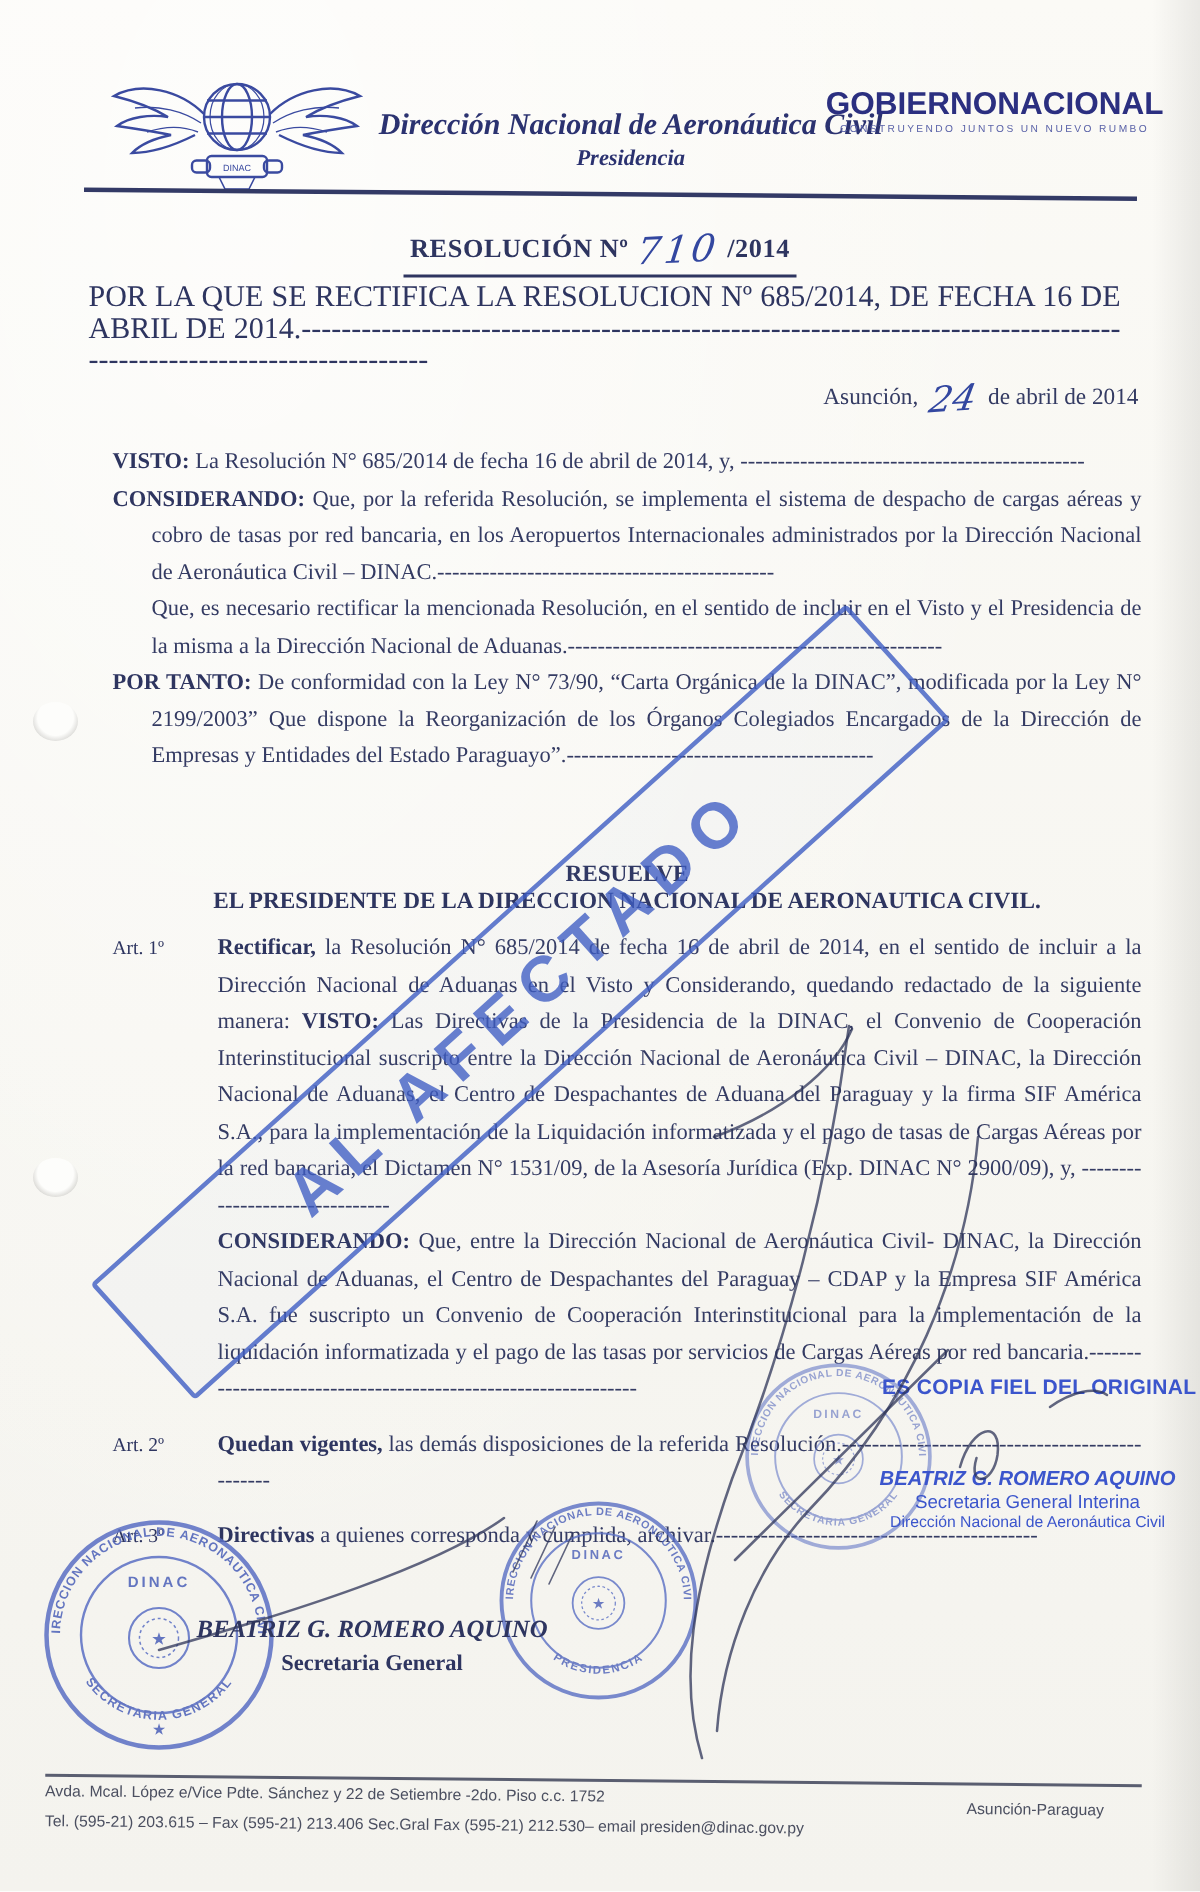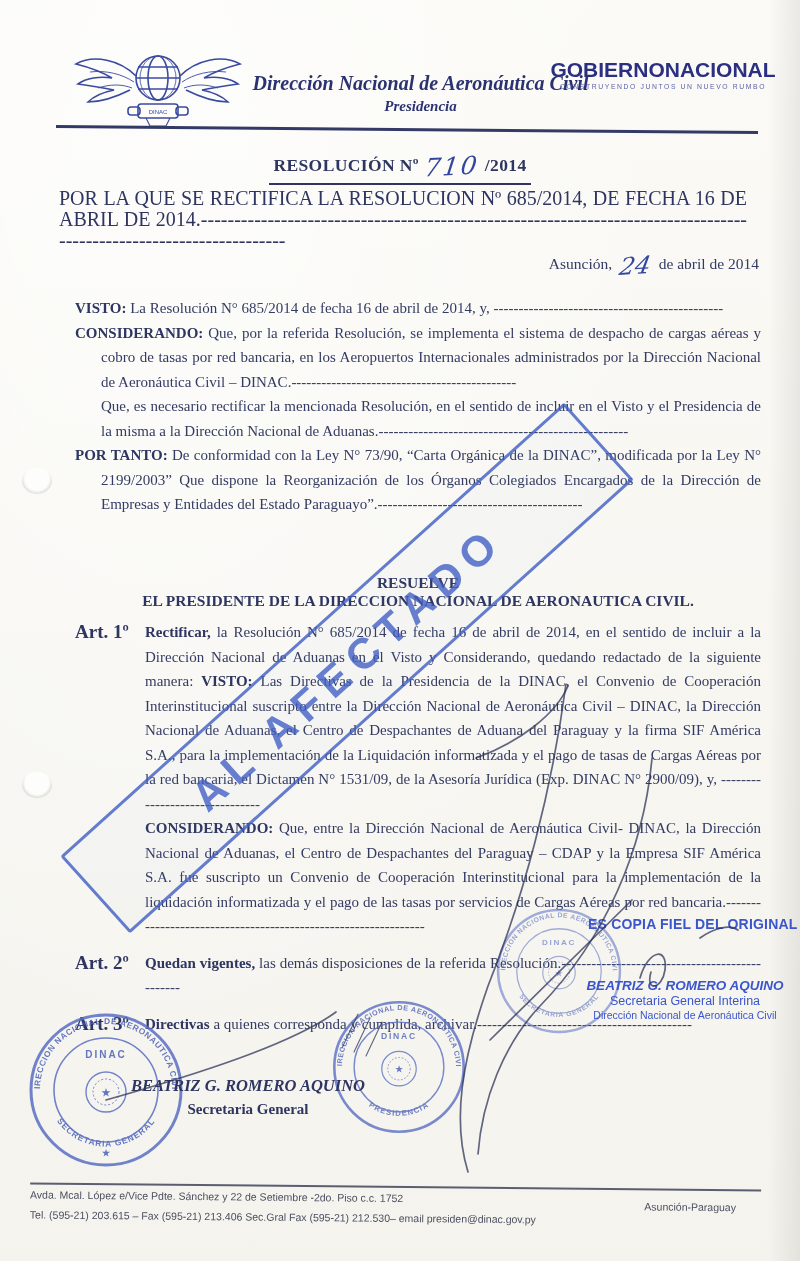--- a/index.html
+++ b/index.html
@@ -37,21 +37,21 @@
   .resolve-head{position:absolute; top:552px; left:75px; width:686px; text-align:center;}
   .articles{position:absolute; top:620px; left:75px; width:686px;}
   p.doc{margin:0; font-size:15px; line-height:24.5px; text-align:justify; overflow-wrap:anywhere;}
   p.doc b{color:#2e3560;}
   .hang{padding-left:26px; text-indent:-26px;}
   .ind{padding-left:26px;}
   .mb-lg{margin-bottom:22px;} .mb-sm{margin-bottom:8px;}
   .h-center{font-weight:bold; font-size:15.5px; color:#2e3560; margin:0;}
   .h-resuelve{margin-top:22px;}
   .art{display:flex; margin-bottom:12px;}
-  .art-num{flex:0 0 70px; font-weight:bold; font-size:19px; color:#2e3560; line-height:24.5px;}
+  .art-num{flex:0 0 70px; font-weight:normal; font-size:13px; color:#2e3560; line-height:24.5px;}
   .art-body{flex:1;}
   .art-sub{margin-top:13px;}
   
   .stamp-diagonal{position:absolute; left:8px; top:616px; width:672px; height:98px;
     border:3.5px solid rgba(62,92,195,.8); border-radius:3px; transform:rotate(-42deg);
     display:flex; align-items:center; justify-content:center;
     font-family:"Liberation Sans",sans-serif; font-weight:bold; font-size:43px; letter-spacing:9px;
     color:rgba(62,92,195,.78); background:rgba(120,150,220,.03); white-space:nowrap;}
   .copy-stamp{position:absolute; left:588px; top:916px; font-family:"Liberation Sans",sans-serif;
     font-weight:bold; font-size:14px; color:#3b55cc; letter-spacing:.2px; white-space:nowrap;}

